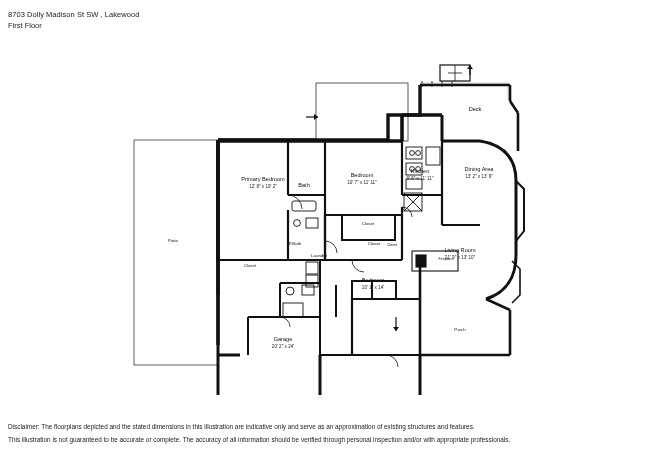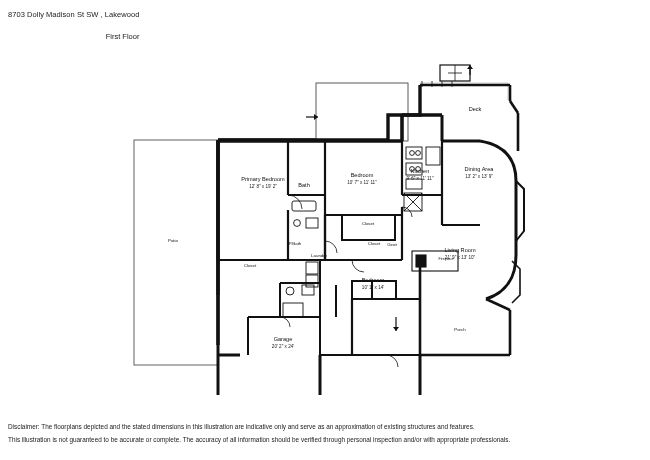--- a/index.html
+++ b/index.html
@@ -19,31 +19,30 @@
     position: absolute;
     inset: 0;
     background: #ffffff;
   }
   
   .header {
     position: absolute;
     left: 8px;
     top: 9px;
     line-height: 1.5;
-    text-align: right;
   }
   .header .addr {
     font-size: 7.5px;
     color: #1a1a1a;
     letter-spacing: 0.05px;
   }
   .header .floor {
     font-size: 7.5px;
     color: #1a1a1a;
-    margin-top: 11px;
+    margin-top: 0;
   }
   
   .disclaimer {
     position: absolute;
     left: 8px;
     bottom: 14px;
     width: 600px;
     font-size: 6.4px;
     line-height: 1.95;
     color: #1a1a1a;

